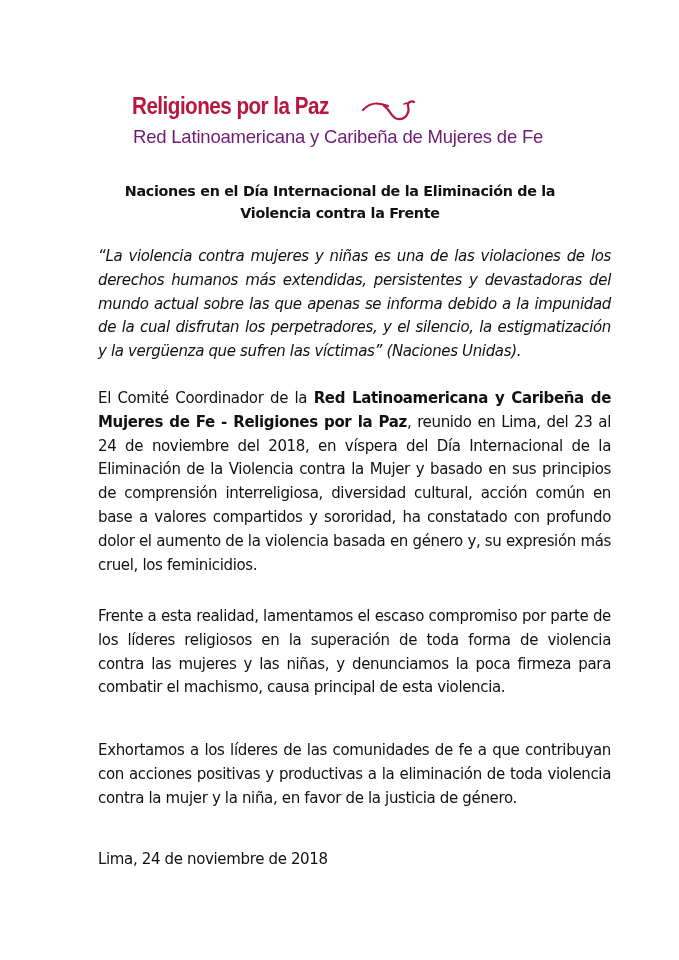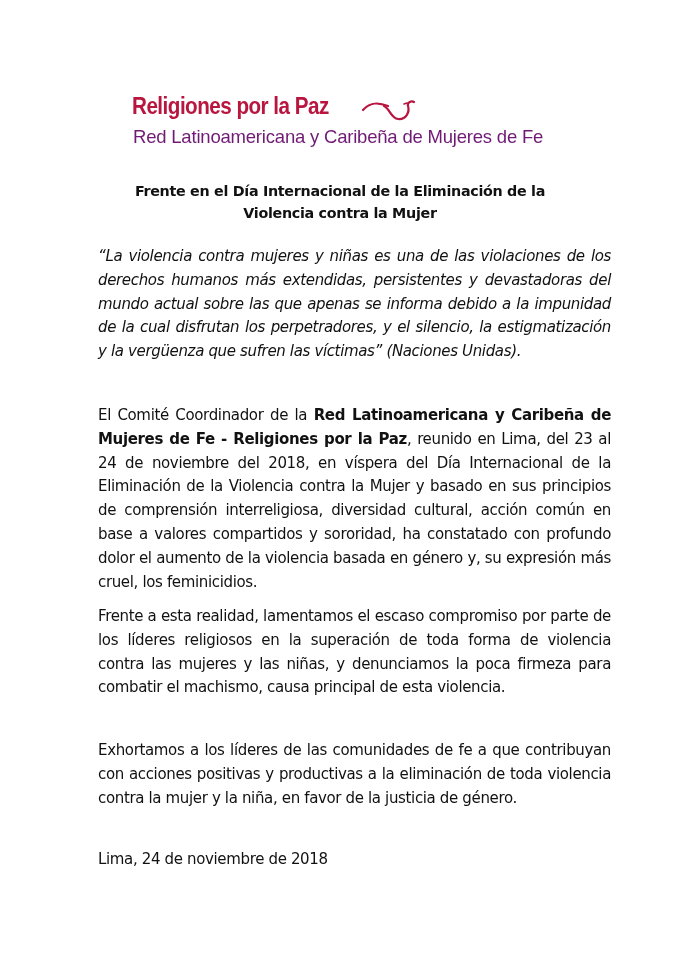--- a/index.html
+++ b/index.html
@@ -8,21 +8,21 @@
 
     .logo { position: absolute; left: 132px; top: 92px; width: 420px; height: 62px; }
     .logo-title { position: absolute; left: 0; top: 0; font-family: "Liberation Sans", sans-serif; font-weight: bold; font-size: 24px; letter-spacing: -0.6px; color: #b8153f; transform: scaleX(0.86); transform-origin: left top; white-space: nowrap; line-height: 28px; }
     .logo-dove { position: absolute; left: 228px; top: 2px; width: 60px; height: 30px; }
     .logo-sub { position: absolute; left: 1px; top: 34px; font-family: "Liberation Sans", sans-serif; font-size: 18.5px; color: #701a75; white-space: nowrap; letter-spacing: -0.2px; line-height: 22px; }
 
     .doc-title { position: absolute; left: 100px; width: 480px; top: 180px; text-align: center; font-family: "DejaVu Sans", sans-serif; font-weight: bold; font-size: 14.3px; line-height: 22px; color: #111; letter-spacing: -0.3px; }
 
     .body-text { position: absolute; left: 98px; width: 513px; font-family: "DejaVu Sans", sans-serif; font-size: 15px; line-height: 23.8px; color: #111; text-align: justify; letter-spacing: -0.35px; }
     .quote { top: 245px; font-style: italic; }
-    .p1 { top: 404px; }
+    .p1 { top: 387px; }
     .p2 { top: 605px; }
     .p3 { top: 739px; }
     .date { top: 848px; text-align: left; }
     .b { font-weight: bold; }
   </style>
 </head>
 <body>
 
 <div class="page">
 
@@ -30,22 +30,22 @@
     <div class="logo-title">Religiones por la Paz</div>
     <svg class="logo-dove" viewBox="0 0 60 30">
       <path d="M3 16 C 10 8, 18 8, 28 12" fill="none" stroke="#b8153f" stroke-width="2.2" stroke-linecap="round"></path>
       <path d="M24 12 C 30 15, 31 24, 38 25 C 46 26, 50 18, 48 12 C 47 9, 51 6, 54 8" fill="none" stroke="#b8153f" stroke-width="2.2" stroke-linecap="round"></path>
       <path d="M44 10 L 47 9" stroke="#b8153f" stroke-width="1.6" stroke-linecap="round"></path>
     </svg>
     <div class="logo-sub">Red Latinoamericana y Caribeña de Mujeres de Fe</div>
   </div>
 
   <div class="doc-title">
-    <div>Frente en el Día Internacional de la Eliminación de la</div>
-    <div>Violencia contra la Mujer</div>
+    <div>Naciones en el Día Internacional de la Eliminación de la</div>
+    <div>Violencia contra la Frente</div>
   </div>
 
   <div class="body-text quote">“La violencia contra mujeres y niñas es una de las violaciones de los derechos humanos más extendidas, persistentes y devastadoras del mundo actual sobre las que apenas se informa debido a la impunidad de la cual disfrutan los perpetradores, y el silencio, la estigmatización y la vergüenza que sufren las víctimas” (Naciones Unidas).</div>
 
   <div class="body-text p1"><span>El Comité Coordinador de la </span><span class="b">Red Latinoamericana y Caribeña de Mujeres de Fe - Religiones por la Paz</span><span>, reunido en Lima, del 23 al 24 de noviembre del 2018, en víspera del Día Internacional de la Eliminación de la Violencia contra la Mujer y basado en sus principios de comprensión interreligiosa, diversidad cultural, acción común en base a valores compartidos y sororidad, ha constatado con profundo dolor el aumento de la violencia basada en género y, su expresión más cruel, los feminicidios.</span></div>
 
   <div class="body-text p3">Exhortamos a los líderes de las comunidades de fe a que contribuyan con acciones positivas y productivas a la eliminación de toda violencia contra la mujer y la niña, en favor de la justicia de género.</div>
 
   <div class="body-text p2">Frente a esta realidad, lamentamos el escaso compromiso por parte de los líderes religiosos en la superación de toda forma de violencia contra las mujeres y las niñas, y denunciamos la poca firmeza para combatir el machismo, causa principal de esta violencia.</div>
 

